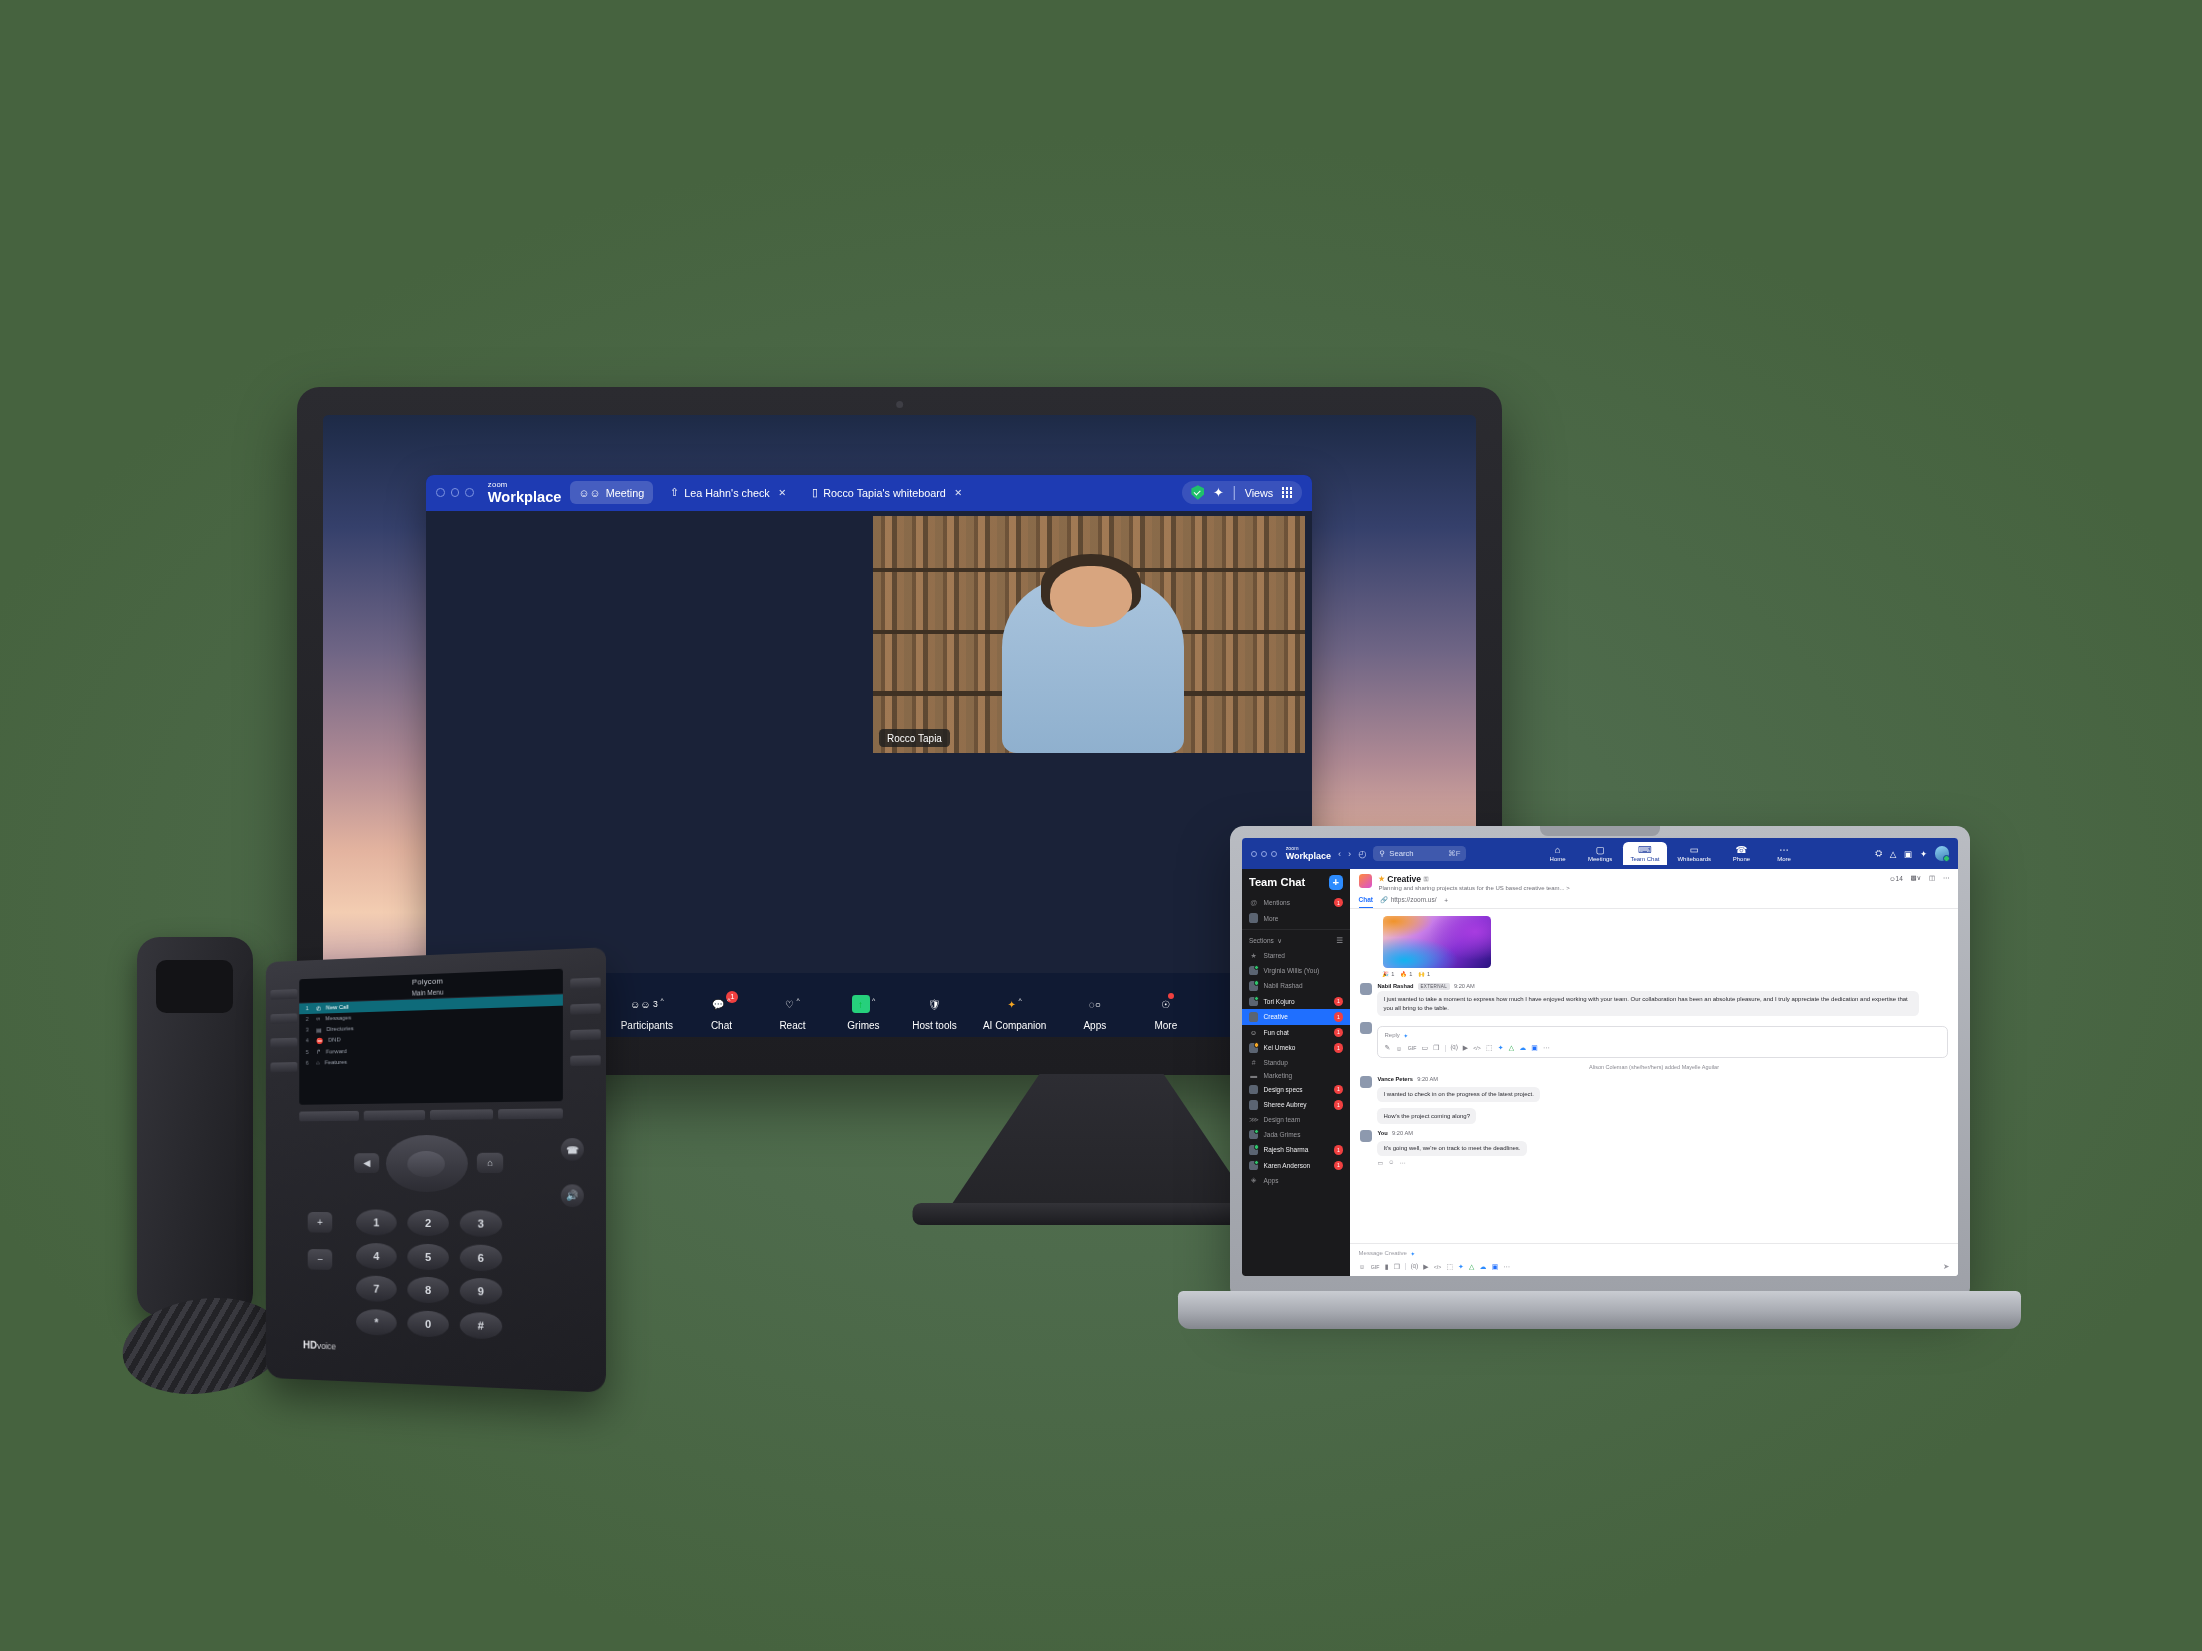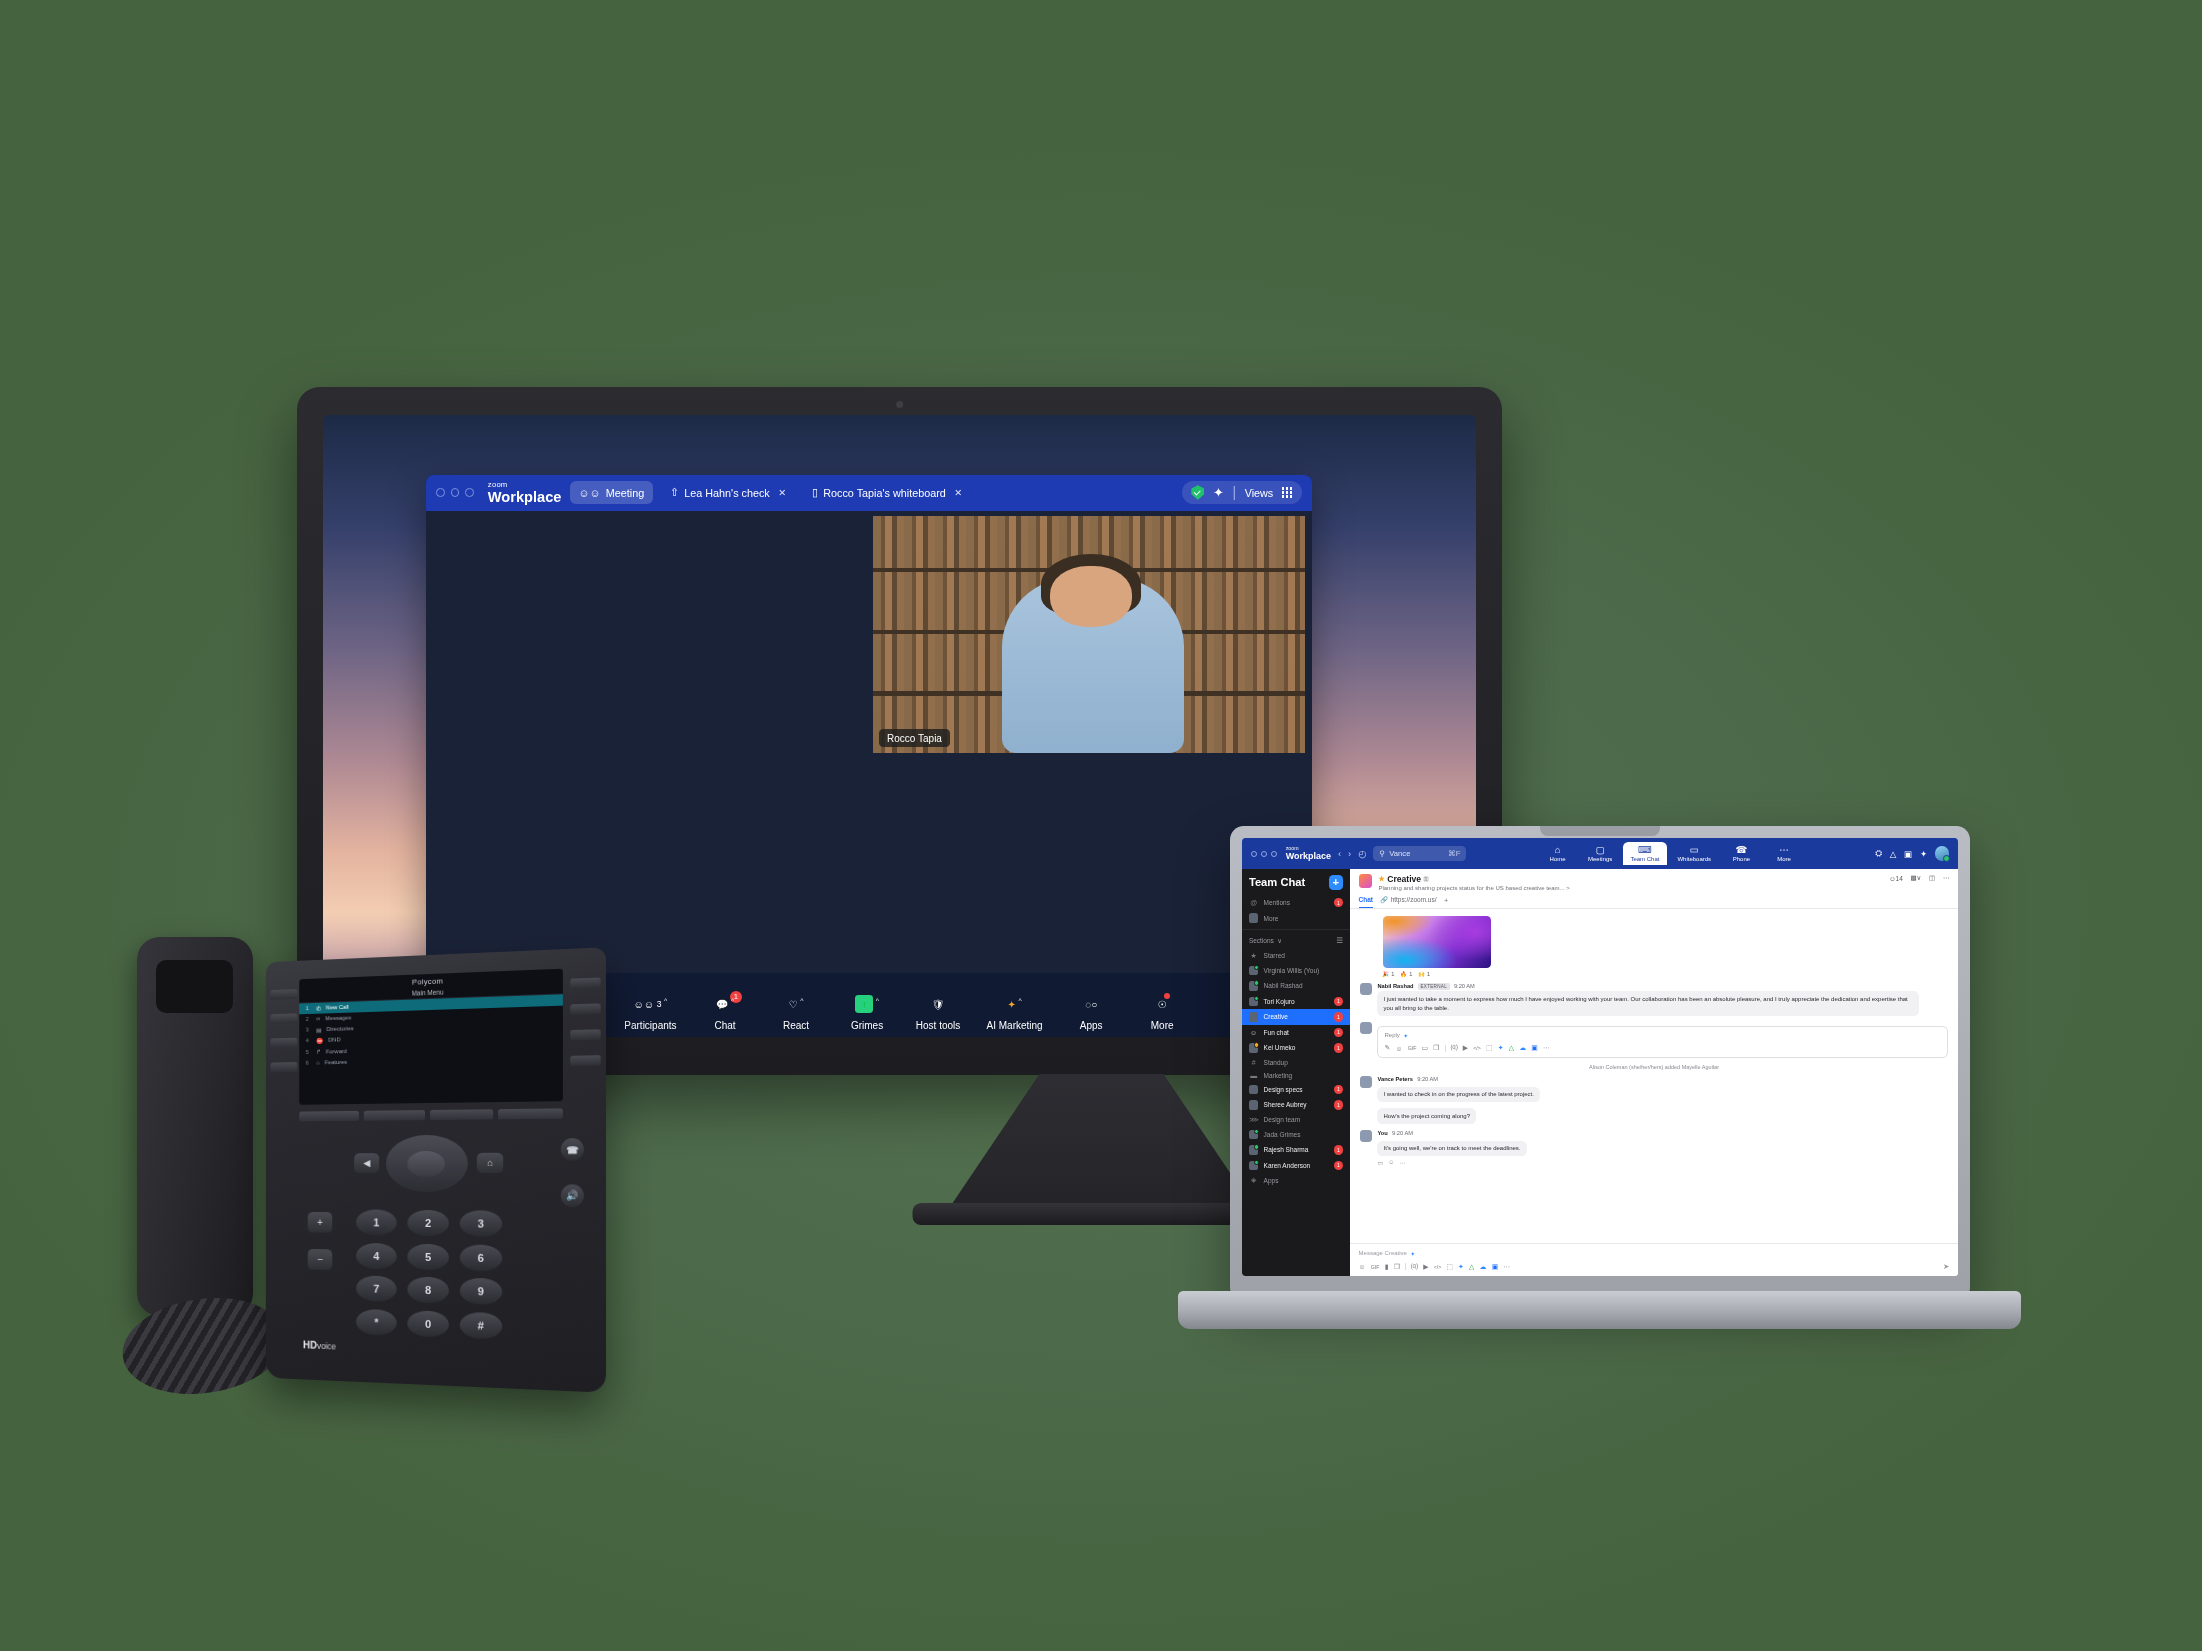--- a/index.html
+++ b/index.html
@@ -357,21 +357,21 @@
                   <span class="car">^</span>
                 </span>
               <span>Grimes</span>
             </div>
             <div class="tbtn">
               <span class="ico">🛡</span>
               <span>Host tools</span>
             </div>
             <div class="tbtn">
               <span class="ico" style="color:#f5a623">✦<span class="car" style="color:#fff">^</span></span>
-              <span>AI Marketing</span>
+              <span>AI Companion</span>
             </div>
             <div class="tbtn">
               <span class="ico">◌○</span>
               <span>Apps</span>
             </div>
             <div class="tbtn">
               <span class="ico">☉<span class="dotred"></span></span>
               <span>More</span>
             </div>
           </div>
@@ -395,21 +395,21 @@
             </div>
           <div class="lt-brand">
             <span class="b1">zoom</span>
             <span class="b2">Workplace</span>
           </div>
           <span class="lt-navarrow">‹</span>
           <span class="lt-navarrow">›</span>
           <span class="lt-navarrow">◴</span>
           <div class="lt-search">
             <span>⚲</span>
-            <span>Vance</span>
+            <span>Search</span>
             <span style="margin-left:auto;opacity:.8">⌘F</span>
           </div>
 
           <div class="lt-tabs">
             <div class="lt-tab">
               <span class="ic">⌂</span>
               <span>Home</span>
             </div>
             <div class="lt-tab">
               <span class="ic">▢</span>

